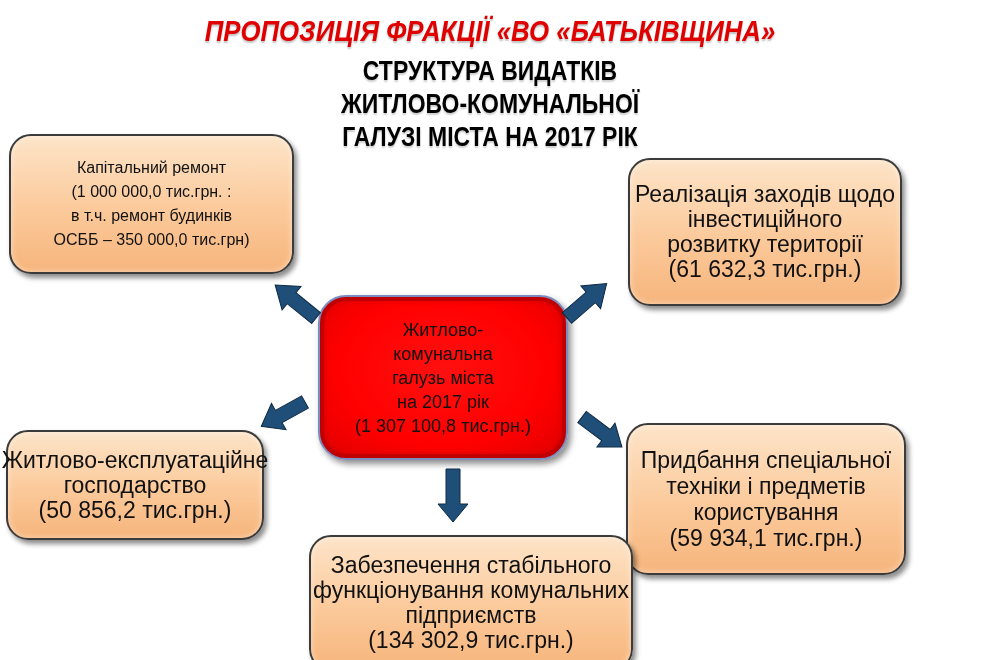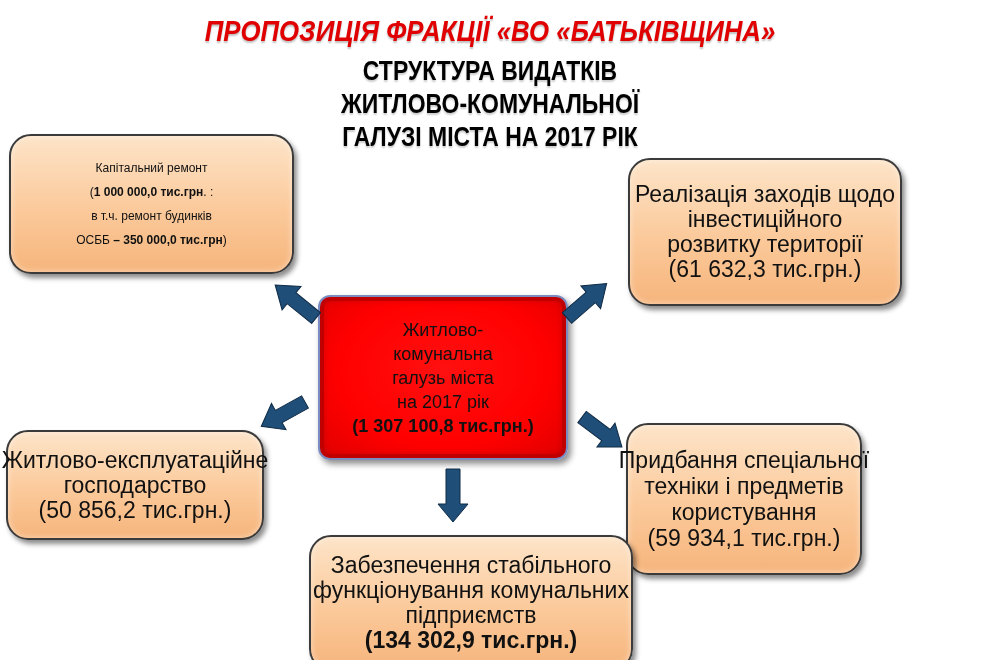--- a/index.html
+++ b/index.html
@@ -25,44 +25,44 @@
     .title-black div { white-space: nowrap; }
     .box {
       position: absolute; box-sizing: border-box;
       background: linear-gradient(180deg, #fde4c8 0%, #fbc99a 55%, #f6b57c 100%);
       border: 2px solid #3b3b3b; border-radius: 22px;
       box-shadow: 3px 4px 5px rgba(0,0,0,0.45), inset 0 0 6px rgba(255,255,255,0.5);
       display: flex; flex-direction: column; align-items: center; justify-content: center;
       text-align: center; color: #111; font-size: 23px; line-height: 25px;
     }
     .box .line { white-space: nowrap; }
-    .b { font-weight: bold; }
+    .b { font-weight: normal; }
     .center-box {
       position: absolute; left: 318px; top: 295px; width: 250px; height: 165px;
       box-sizing: border-box;
       background: radial-gradient(ellipse at 50% 45%, #ff1010 0%, #ff0000 60%, #e00000 100%);
-      border: 2px solid #7a8cc0; border-radius: 12px;
+      border: 2px solid #7a8cc0; border-radius: 28px;
       box-shadow: inset 0 0 0 4px #c00000, inset 0 0 10px rgba(0,0,0,0.35), 3px 4px 6px rgba(0,0,0,0.45);
       display: flex; flex-direction: column; align-items: center; justify-content: center;
       text-align: center; color: #111; font-size: 18px; line-height: 24px;
     }
     .arrow { position: absolute; }
   </style>
 </head>
 <body>
 
 <div class="title-red">ПРОПОЗИЦІЯ ФРАКЦІЇ «ВО «БАТЬКІВЩИНА»</div>
 
 <div class="title-black">
   <div>СТРУКТУРА ВИДАТКІВ</div>
   <div>ЖИТЛОВО-КОМУНАЛЬНОЇ</div>
   <div>ГАЛУЗІ МІСТА НА 2017 РІК</div>
 </div>
 
-<div class="box" style="left:9px; top:134px; width:285px; height:140px; font-size:12px; line-height:24px;">
+<div class="box" style="left:9px; top:134px; width:285px; height:140px; font-size:16px; line-height:24px;">
   <div class="line">Капітальний ремонт</div>
   <div class="line"><span>(</span><span class="b">1 000 000,0 тис.грн</span><span>. :</span></div>
   <div class="line">в т.ч. ремонт будинків</div>
   <div class="line"><span>ОСББ </span><span class="b">– 350 000,0 тис.грн</span><span>)</span></div>
 </div>
 
 <div class="box" style="left:628px; top:158px; width:274px; height:148px;">
   <div class="line">Реалізація заходів  щодо</div>
   <div class="line">інвестиційного</div>
   <div class="line">розвитку території</div>
@@ -76,21 +76,21 @@
   <div class="line">на 2017 рік</div>
   <div class="line b">(1 307 100,8 тис.грн.)</div>
 </div>
 
 <div class="box" style="left:6px; top:430px; width:258px; height:110px;">
   <div class="line">Житлово-експлуатаційне</div>
   <div class="line">господарство</div>
   <div class="line">(50 856,2 тис.грн.)</div>
 </div>
 
-<div class="box" style="left:626px; top:423px; width:236px; height:152px; line-height:26px;">
+<div class="box" style="left:626px; top:423px; width:280px; height:152px; line-height:26px;">
   <div class="line">Придбання спеціальної</div>
   <div class="line">техніки і предметів</div>
   <div class="line">користування</div>
   <div class="line">(59 934,1 тис.грн.)</div>
 </div>
 
 <div class="box" style="left:274px; top:535px; width:324px; height:136px;margin-left:35px;">
   <div class="line">Забезпечення стабільного</div>
   <div class="line">функціонування комунальних</div>
   <div class="line">підприємств</div>

